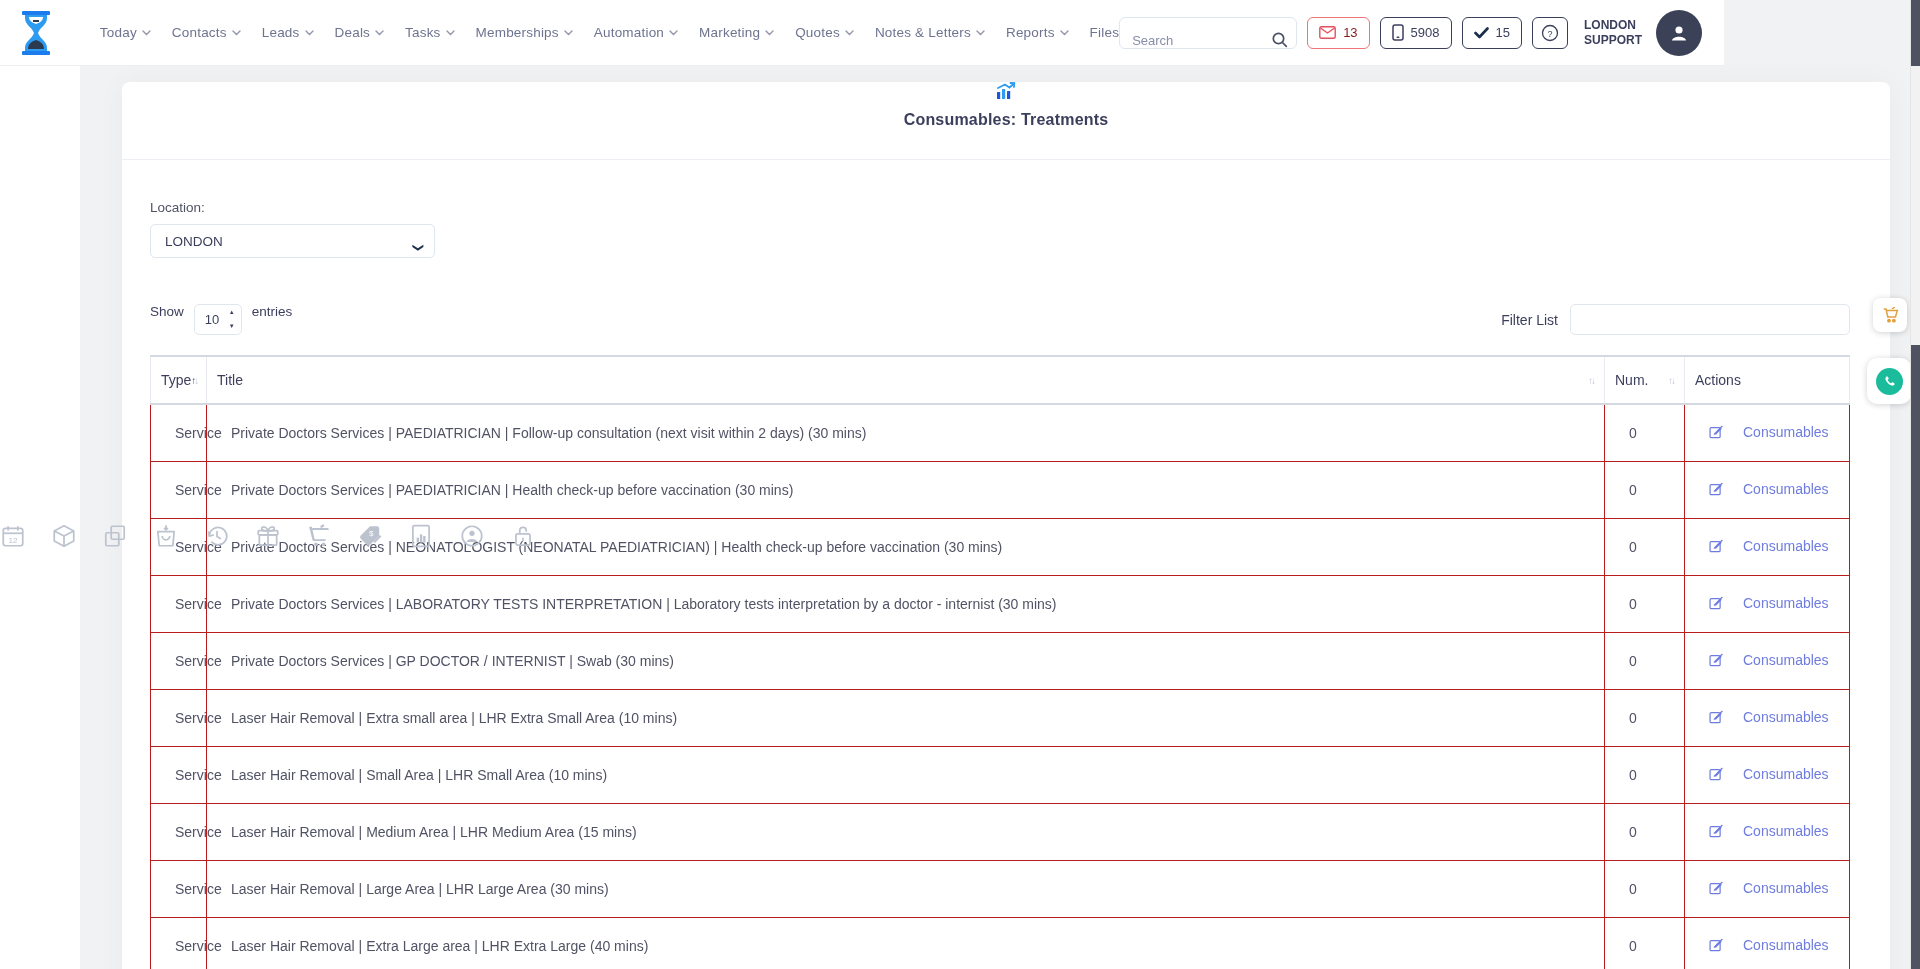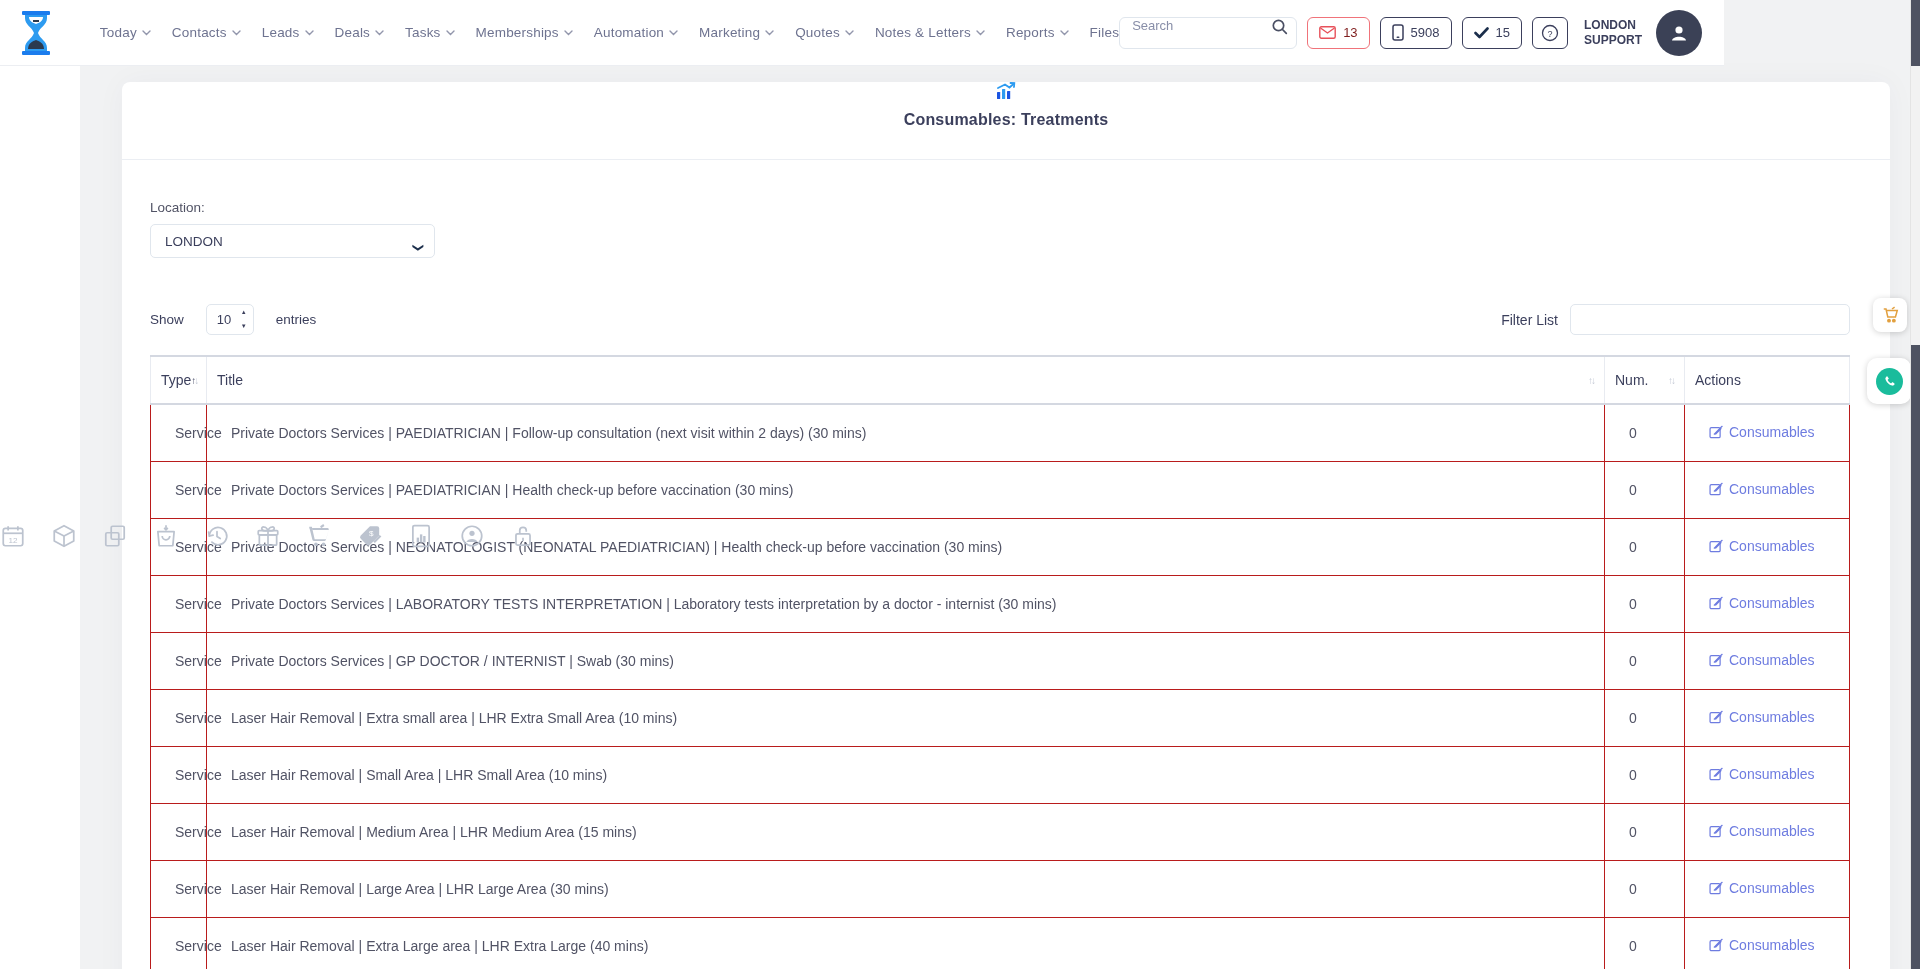--- a/index.html
+++ b/index.html
@@ -8,21 +8,21 @@
 
   
   .topbar { position:fixed; top:0; left:0; width:1724px; height:66px; background:#fff;
     display:flex; align-items:center; z-index:30; border-bottom:1px solid #eceef2; }
   .logo-wrap { width:80px; display:flex; justify-content:center; }
   .main-nav { display:flex; align-items:center; gap:21px; margin-left:27px; }
   .nav-item { display:flex; align-items:center; gap:5px; font-size:13.5px; color:#6e7390;
     cursor:pointer; white-space:nowrap; letter-spacing:.2px; }
   .nav-item .chev { display:flex; opacity:.75; }
   .top-right { margin-left:auto; display:flex; align-items:center; gap:10px; padding-right:22px; }
-  .search-box { display:flex; align-items:flex-start; width:178px; height:32px;
+  .search-box { display:flex; align-items:flex-end; width:178px; height:32px;
     border:1px solid #e0e6ed; border-radius:6px; background:#fff; padding:0 8px 0 12px; }
   .search-box input { flex:1; border:none; outline:none; font-size:13px; color:#3b3f5c;
     font-family:inherit; background:transparent; min-width:0; }
   .search-box input::placeholder { color:#888ea8; }
   .badge-pill { display:flex; align-items:center; gap:7px; height:32px; padding:0 11px;
     border:1px solid #3b3f5c; border-radius:6px; font-size:13px; color:#3b3f5c; cursor:pointer; background:#fff; }
   .badge-pill.red { border-color:#f0737a; color:#7f1d1d; }
   .help-pill { width:36px; justify-content:center; padding:0; }
   .user-name { font-size:12px; font-weight:bold; color:#3b3f5c; line-height:1.25; margin:0 4px 0 6px; }
   .avatar { width:46px; height:46px; border-radius:50%; background:#3b4156; display:flex;
@@ -49,21 +49,21 @@
   .select-wrap { position:relative; }
   .select-wrap select { appearance:none; -webkit-appearance:none; height:34px;
     border:1px solid #e0e6ed; border-radius:5px; background:#fff; font-family:inherit;
     font-size:13.5px; color:#3b3f5c; padding:0 30px 0 14px; outline:none; cursor:pointer; }
   .select-wrap.loc select { width:285px; }
   .select-wrap.treat select { width:345px; }
   .select-wrap::after { content:"❯"; position:absolute; right:12px; top:9px; color:#1b2e4b;
     font-size:11px; transform:rotate(90deg); pointer-events:none; }
 
   .table-controls { display:flex; justify-content:space-between; align-items:center; margin-top:46px; }
-  .show-group { display:flex; align-items:center; gap:22px; font-size:13.5px; color:#3b3f5c; }
+  .show-group { display:flex; gap:10px; font-size:13.5px; color:#3b3f5c; }
   .page-size-wrap { position:relative; }
   .page-size-wrap select { appearance:none; width:48px; height:31px; border:1px solid #e0e6ed;
     border-radius:5px; background:#fff; font-size:13px; color:#3b3f5c; padding:0 16px 0 10px;
     font-family:inherit; outline:none; cursor:pointer; }
   .page-size-wrap::before { content:"▲"; position:absolute; right:7px; top:5px; font-size:6px; color:#3b3f5c; pointer-events:none; }
   .page-size-wrap::after  { content:"▼"; position:absolute; right:7px; bottom:6px; font-size:6px; color:#3b3f5c; pointer-events:none; }
   .filter-list-group { display:flex; align-items:center; gap:12px; font-size:14px; color:#3b3f5c; }
   .filter-list-group input { width:280px; height:31px; border:1px solid #e0e6ed; border-radius:5px;
     outline:none; font-family:inherit; font-size:13px; color:#3b3f5c; padding:0 10px; background:#fff; }
 
@@ -72,21 +72,21 @@
     height:48px; font-size:14px; color:#3b3f5c; font-weight:normal; text-align:left; padding:0 10px;
     position:relative; }
   table.data td { border:1px solid #b91c1c; font-size:14px; color:#515365; padding:19px 24px;
     vertical-align:middle; background:#fff; }
   .col-type { width:56px; } .col-num { width:80px; } .col-actions { width:165px; }
   th .th-inner { display:flex; align-items:center; justify-content:space-between; }
   td.title-cell, th.title-th { padding-left:14px; }
   .sort { font-size:10px; letter-spacing:-2px; color:#c3c8d4; white-space:nowrap; cursor:pointer; }
   .sort .on { color:#3b3f5c; }
   .action-link { color:#6e7ce0; font-size:14px; text-decoration:none; display:inline-flex;
-    align-items:center; gap:6px; cursor:pointer;text-align:right; }
+    align-items:center; gap:20px; cursor:pointer;text-align:right; }
   .action-link svg { width:14px; height:14px; }
 
   
   .float-btn { position:fixed; background:#fff; box-shadow:0 1px 6px rgba(0,0,0,.18);
     display:flex; align-items:center; justify-content:center; cursor:pointer; z-index:40; }
   .float-cart { right:13px; top:298px; width:34px; height:34px; border-radius:8px; }
   .float-phone { right:9px; top:358px; width:44px; height:46px; border-radius:10px; }
   .phone-circle { width:27px; height:27px; border-radius:50%; background:#1abc9c; display:flex;
     align-items:center; justify-content:center; }
   .scroll-track { position:fixed; right:0; top:0; width:10px; height:969px; background:#f2f2f2;

